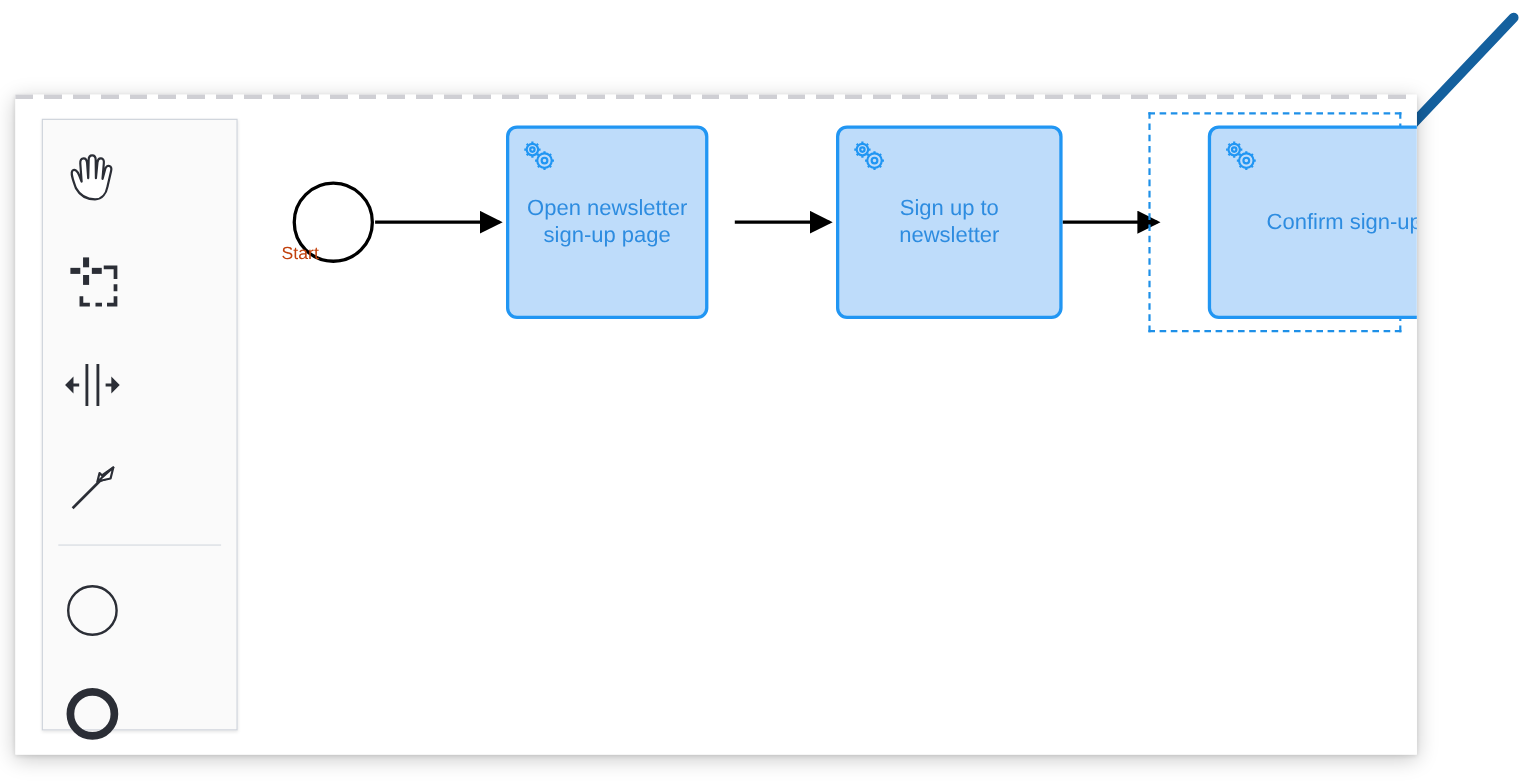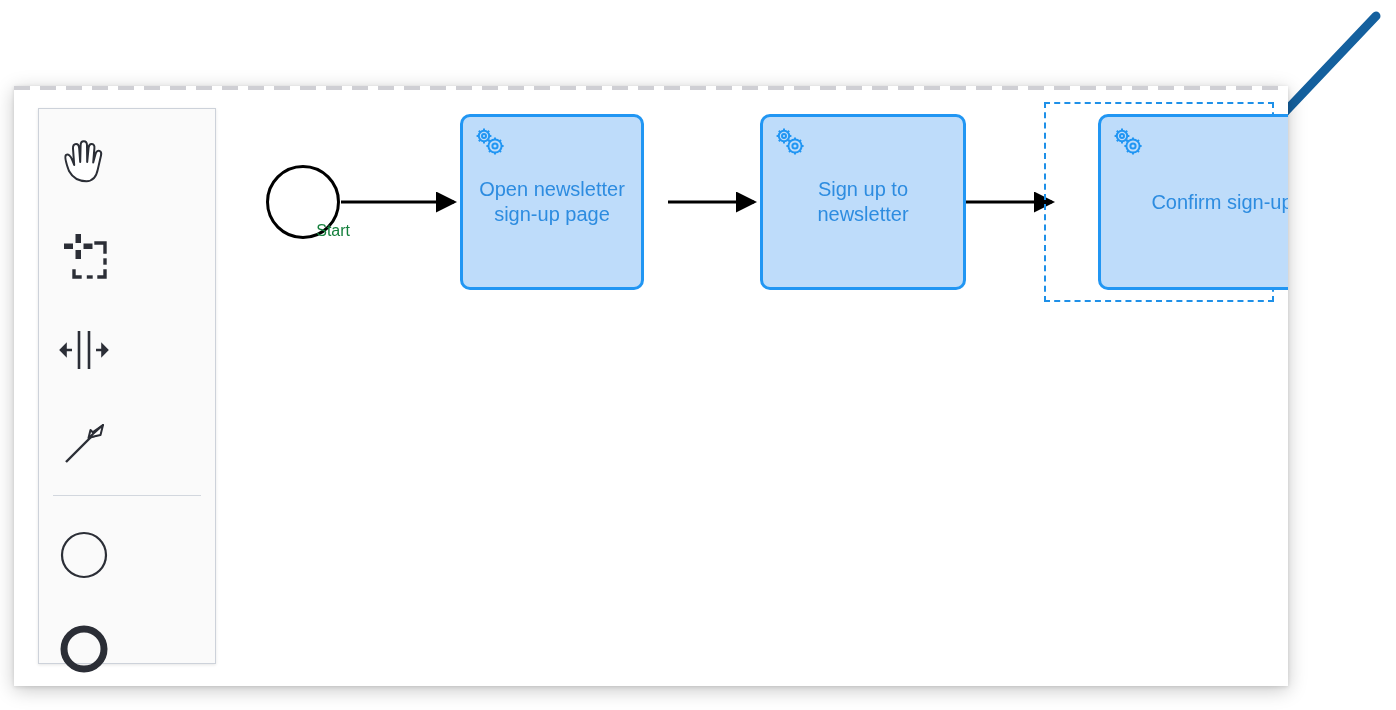--- a/index.html
+++ b/index.html
@@ -110,23 +110,23 @@
   }
   #start-event {
     position: absolute;
     border: 3px solid #000000;
     border-radius: 50%;
     box-sizing: border-box;
     background: #ffffff;
   }
   #start-event-label {
     position: absolute;
-    text-align: right;
+    text-align: left;
     font-size: 16px;
-    color: #15803d;
+    color: #c2410c;
     user-select: none;
   }
   .connector { position: absolute; }
 
   
   #annotation-arrow {
     position: absolute;
     left: 1170px;
     top: 0px;
     width: 226px;

